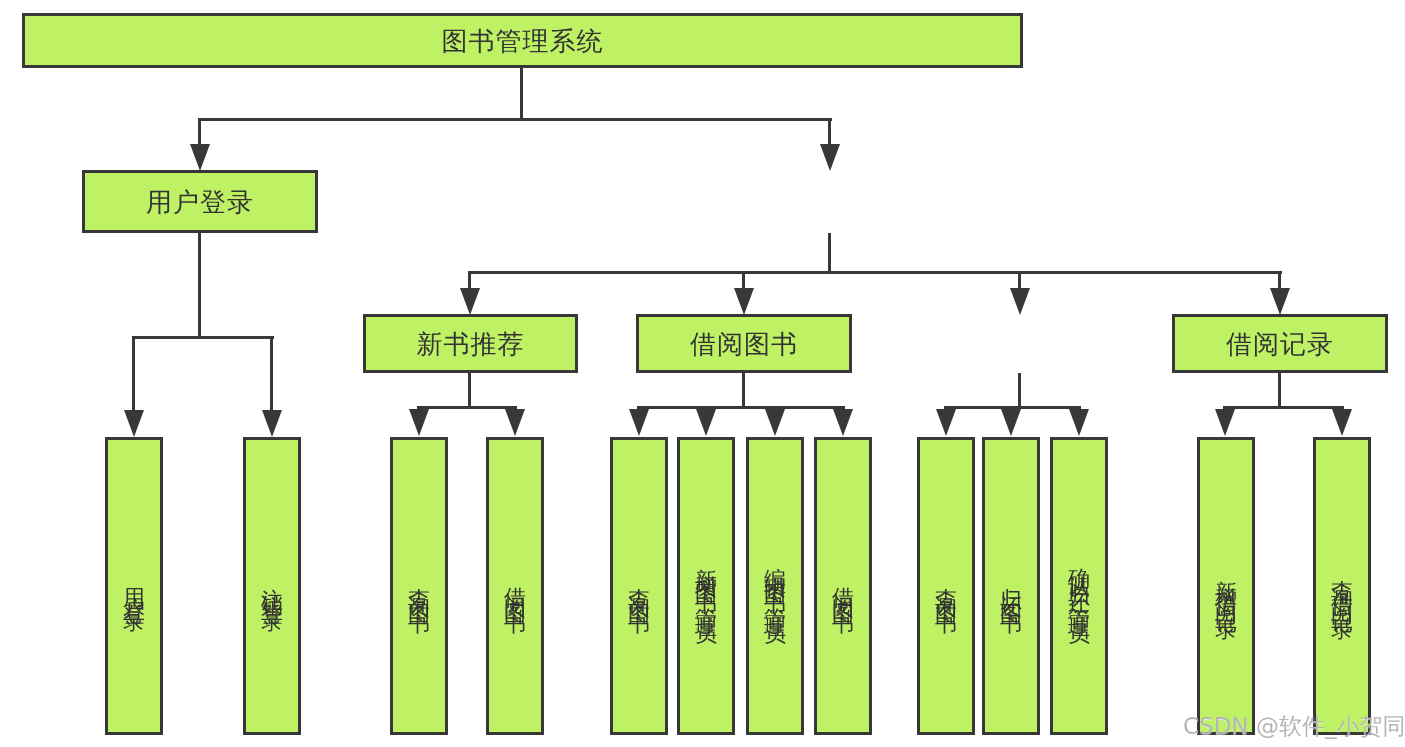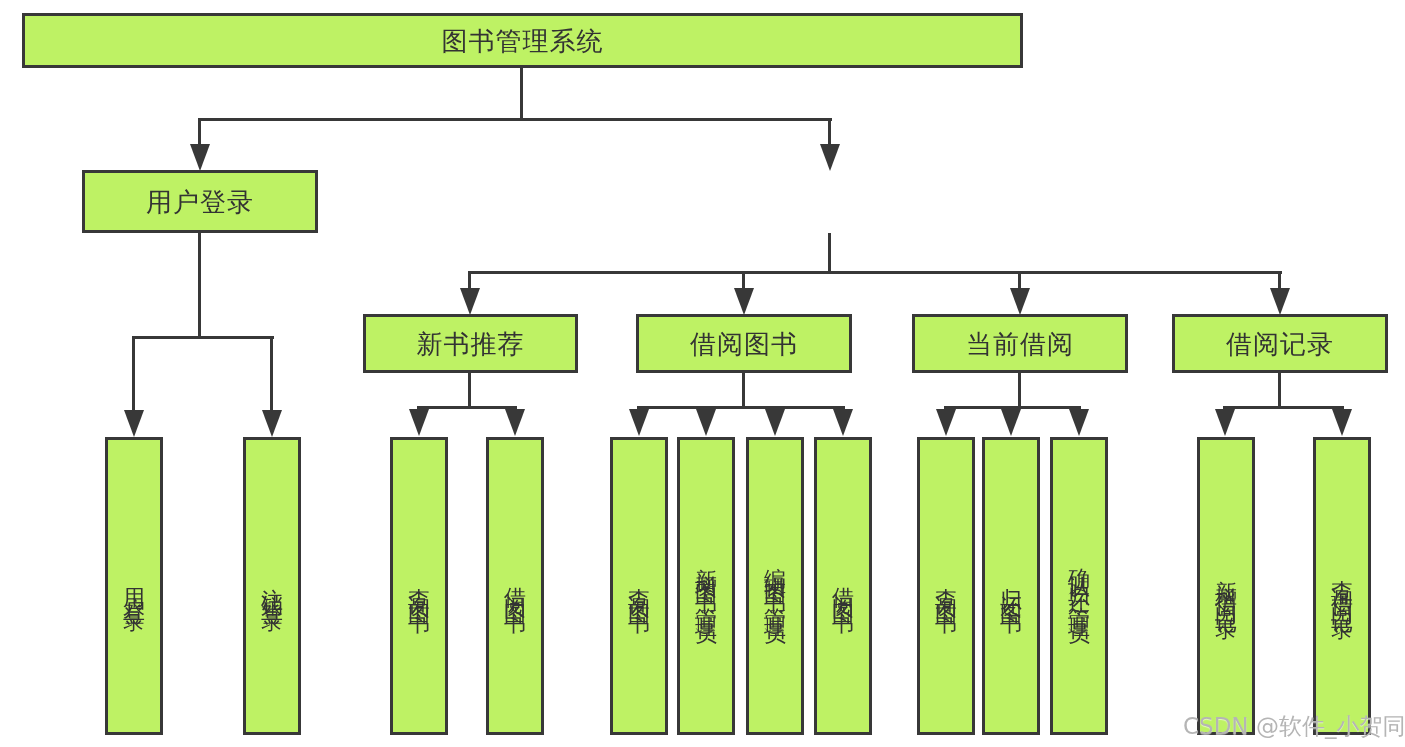--- a/index.html
+++ b/index.html
@@ -94,23 +94,20 @@
   <div class="arr" style="left:1010px;top:288px"></div>
   <div class="vline" style="left:1278px;top:274px;height:16px"></div>
   <div class="arr" style="left:1270px;top:288px"></div>
 
   <div class="box" style="left:363px;top:314px;width:215px;height:59px">
     <span class="htext">新书推荐</span>
   </div>
   <div class="box" style="left:636px;top:314px;width:216px;height:59px">
     <span class="htext">借阅图书</span>
   </div>
-  <div class="box" style="left:912px;top:314px;width:216px;height:59px">
-    <span class="htext">当前借阅</span>
-  </div>
   <div class="box" style="left:1172px;top:314px;width:216px;height:59px">
     <span class="htext">借阅记录</span>
   </div>
 
   <div class="vline" style="left:468px;top:373px;height:36px"></div>
   <div class="hline" style="left:417px;top:406px;width:100px"></div>
   <div class="arr" style="left:409px;top:409px"></div>
   <div class="arr" style="left:505px;top:409px"></div>
 
   <div class="vline" style="left:742px;top:373px;height:36px"></div>

